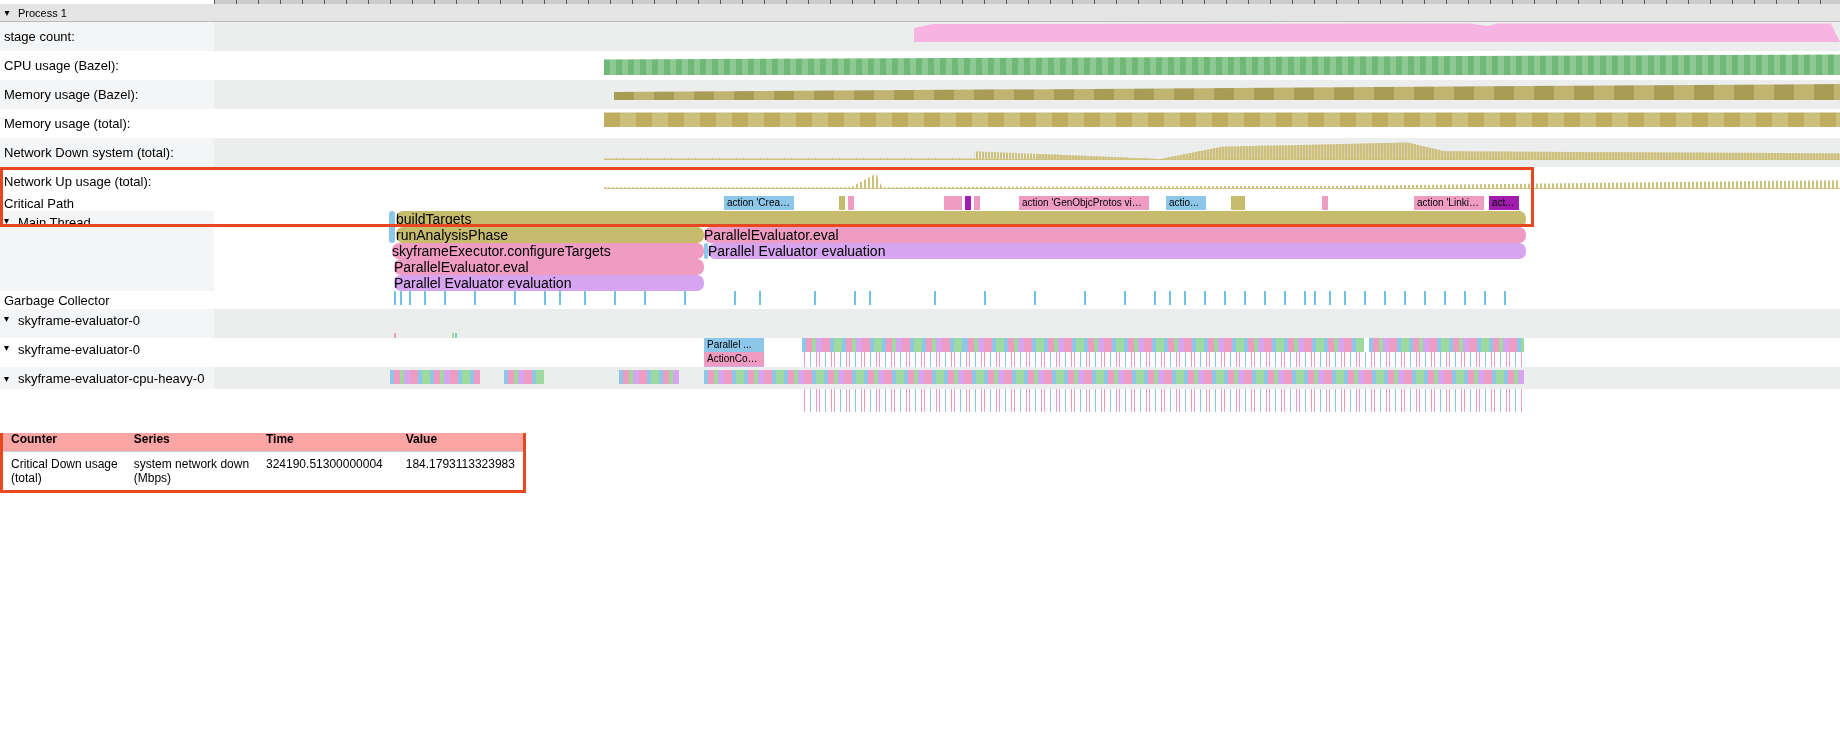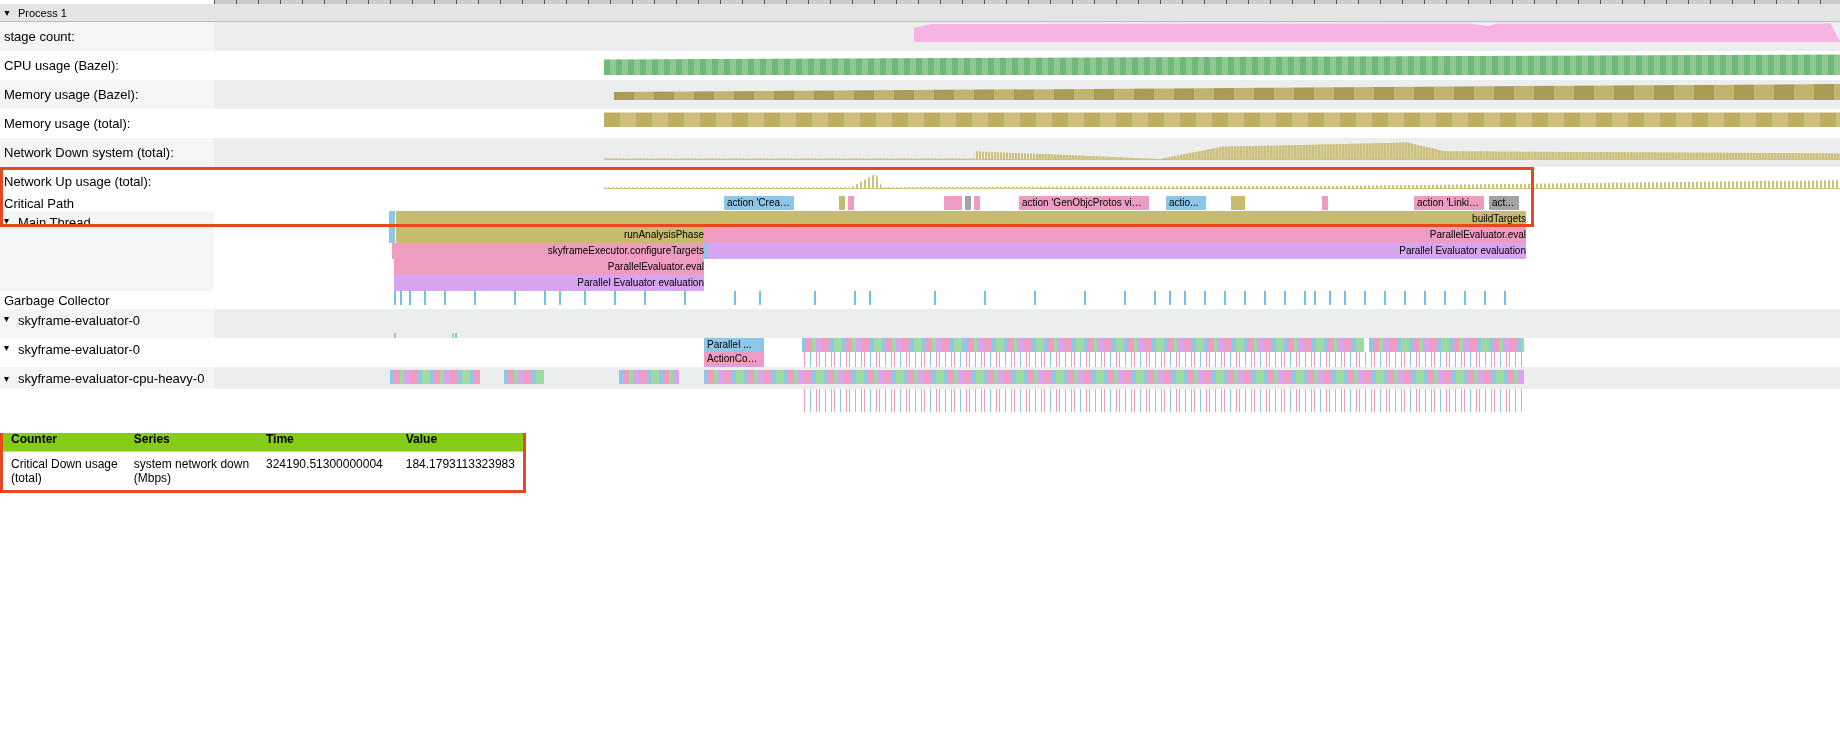--- a/index.html
+++ b/index.html
@@ -63,27 +63,27 @@
       repeating-linear-gradient(to right, #cdbf7c 0 2px, transparent 2px 4px);
     clip-path: polygon(0 100%, 0 92%, 20% 92%, 22% 30%, 22.5% 92%, 60% 85%, 100% 60%, 100% 100%);
     border-bottom: 1px solid #d1c27f;
   }
 
   
   .cp-wrap { position: absolute; inset: 0; }
   .cp-block { position: absolute; top: 0; height: 14px; font-size: 10px; white-space: nowrap; overflow: hidden; text-overflow: ellipsis; padding: 0 3px; line-height: 14px; }
   .c-blue { background: #8cc7ea; }
   .c-pink { background: #ef9cc2; }
-  .c-green { background: #a3a3a3; }
+  .c-green { background: #a21caf; }
   .c-olive { background: #c7bb6e; }
   .c-violet { background: #d7a4f0; }
 
   
   .flame { position: absolute; inset: 0; }
-  .flame .bar { position: absolute; height: 16px; font-size: 10px; text-align: right; line-height: 16px; white-space: nowrap; overflow: hidden; }
+  .flame .bar { position: absolute; height: 16px; font-size: 14px; text-align: left; line-height: 16px; white-space: nowrap; overflow: hidden; border-radius: 7px; }
   .mainthread-row { height: 80px !important; }
   .mainthread-row .rcol { background: #fff !important; }
   .mainthread-row .lcol { align-items: flex-start; padding-top: 4px; }
 
   .gc-ticks { position: absolute; inset: 0; }
   .gc-ticks span { position: absolute; top: 0; width: 2px; height: 14px; background: #72c1ea; }
 
   .sf-row { display:flex; }
   .sf-row .lcol { height: 50px; align-items: flex-start; padding-top: 4px; }
   .sf-row .rcol { height: 50px; }
@@ -109,21 +109,21 @@
         transparent 9px 14px, #ef9cc2 14px 15px);
   }
 
   
   .detail { border-top: 2px solid #b9b9b9; }
   .detail .hdr { display: flex; align-items: center; height: 26px; background: #f0f0f0; border-bottom: 1px solid #bbb; padding: 0 12px; gap: 18px; }
   .detail .hdr .sel { font-weight: bold; font-size: 13px; }
   .detail .hdr .tab { border: 1px solid #aaa; background: #fff; padding: 2px 8px; font-size: 12px; }
 
   .detail table { border-collapse: collapse; width: 520px; }
-  .detail thead tr { background: #84cc16; }
+  .detail thead tr { background: #fca5a5; }
   .detail th, .detail td { text-align: left; padding: 5px 8px; font-size: 12px; vertical-align: top; }
   .detail th { font-weight: bold; border-bottom: 1px solid #ccc; }
   .detail .tbl-wrap { border: 3px solid #e8481f; display: inline-block; margin: 0; }
   .detail .tblcell-0{width:125px;} .detail .tblcell-1{width:135px;} .detail .tblcell-2{width:140px;} .detail .tblcell-3{width:110px;}
 </style>
 </head>
 <body>
 
 <div class="root">
 

